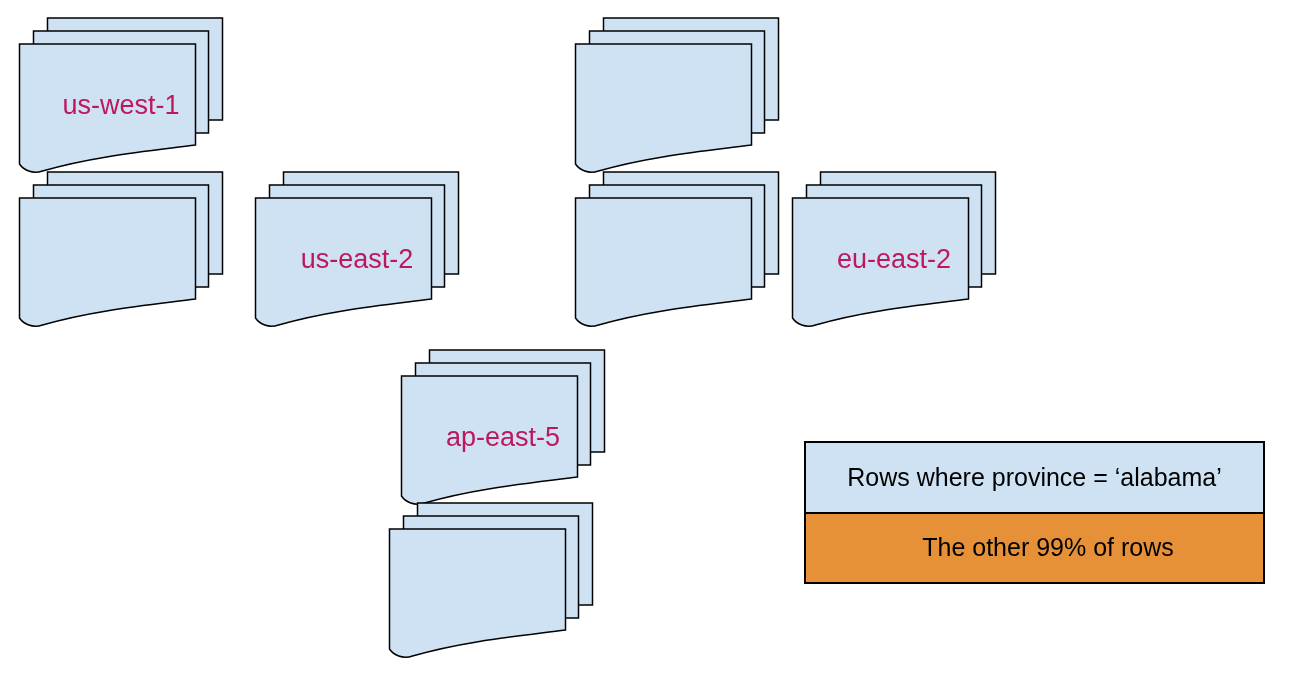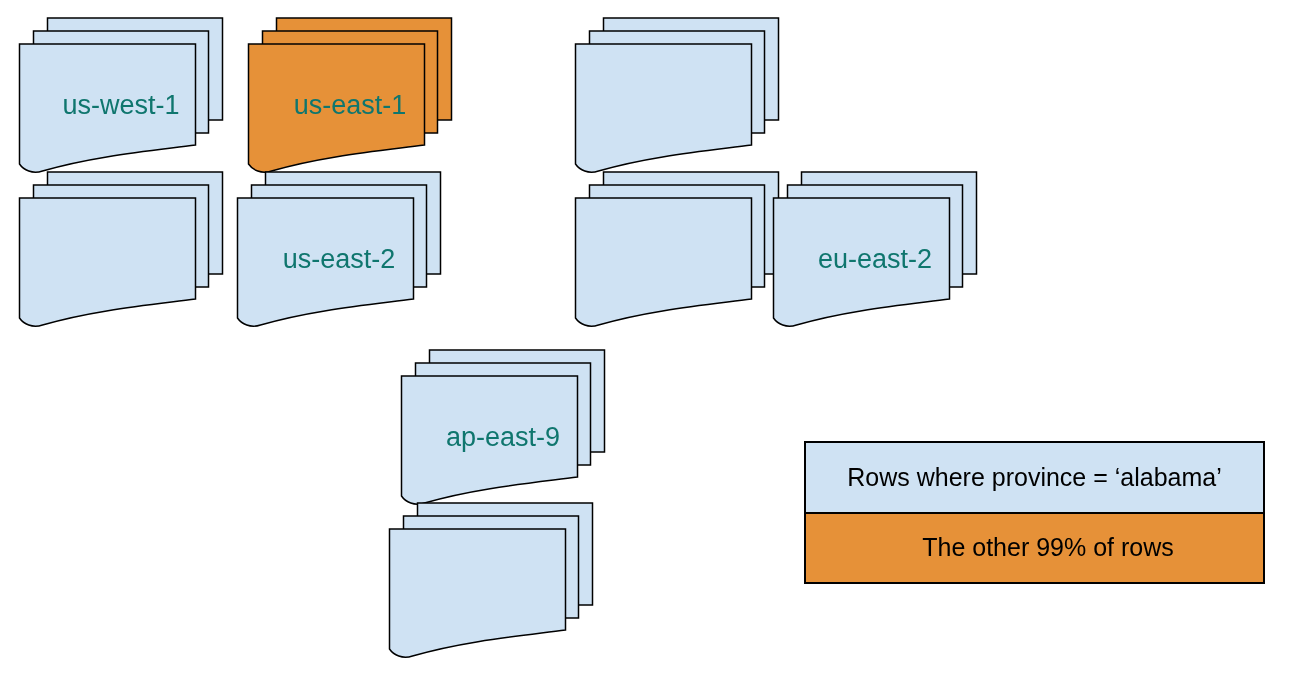--- a/index.html
+++ b/index.html
@@ -39,21 +39,21 @@
     position: absolute;
     left: 0;
     top: 27px;
     width: 100%;
     height: 122px;
     display: flex;
     align-items: center;
     justify-content: center;
     font-size: 27px;
     line-height: 1;
-    color: #0f766e;
+    color: #be185d;
     white-space: nowrap;
     pointer-events: none;
   }
   .legend {
     position: absolute;
     left: 804px;
     top: 441px;
     width: 461px;
     height: 143px;
     box-sizing: border-box;
@@ -86,79 +86,71 @@
 
   <div class="stack" style="left:18px;top:17px" data-variant="blue">
     <svg width="206" height="158" viewBox="0 0 206 158">
       <rect class="shape" x="29.5" y="1" width="175" height="102"></rect>
       <rect class="shape" x="15.5" y="14" width="175" height="102"></rect>
       <path class="shape" d="M1.5,27 H177.5 V128 C131.5,134 76.5,139 24.5,154 C14.5,157.5 5.5,153 1.5,147 Z"></path>
     </svg>
     <div class="stack-label">us-west-1</div>
   </div>
 
-  <div class="stack" style="left:247px;top:17px" data-variant="orange">
-    <svg width="206" height="158" viewBox="0 0 206 158">
-      <rect class="shape" x="29.5" y="1" width="175" height="102"></rect>
-      <rect class="shape" x="15.5" y="14" width="175" height="102"></rect>
-      <path class="shape" d="M1.5,27 H177.5 V128 C131.5,134 76.5,139 24.5,154 C14.5,157.5 5.5,153 1.5,147 Z"></path>
-    </svg>
-    <div class="stack-label">us-east-1</div>
-  </div>
 
   <div class="stack" style="left:574px;top:17px" data-variant="blue">
     <svg width="206" height="158" viewBox="0 0 206 158">
       <rect class="shape" x="29.5" y="1" width="175" height="102"></rect>
       <rect class="shape" x="15.5" y="14" width="175" height="102"></rect>
       <path class="shape" d="M1.5,27 H177.5 V128 C131.5,134 76.5,139 24.5,154 C14.5,157.5 5.5,153 1.5,147 Z"></path>
     </svg>
   </div>
 
 
   <div class="stack" style="left:18px;top:171px" data-variant="blue">
     <svg width="206" height="158" viewBox="0 0 206 158">
       <rect class="shape" x="29.5" y="1" width="175" height="102"></rect>
       <rect class="shape" x="15.5" y="14" width="175" height="102"></rect>
       <path class="shape" d="M1.5,27 H177.5 V128 C131.5,134 76.5,139 24.5,154 C14.5,157.5 5.5,153 1.5,147 Z"></path>
     </svg>
   </div>
 
-  <div class="stack" style="left:236px;top:171px" data-variant="blue">
+  <div class="stack" style="left:254px;top:171px" data-variant="blue">
     <svg width="206" height="158" viewBox="0 0 206 158">
       <rect class="shape" x="29.5" y="1" width="175" height="102"></rect>
       <rect class="shape" x="15.5" y="14" width="175" height="102"></rect>
       <path class="shape" d="M1.5,27 H177.5 V128 C131.5,134 76.5,139 24.5,154 C14.5,157.5 5.5,153 1.5,147 Z"></path>
     </svg>
     <div class="stack-label">us-east-2</div>
   </div>
 
   <div class="stack" style="left:574px;top:171px" data-variant="blue">
     <svg width="206" height="158" viewBox="0 0 206 158">
       <rect class="shape" x="29.5" y="1" width="175" height="102"></rect>
       <rect class="shape" x="15.5" y="14" width="175" height="102"></rect>
       <path class="shape" d="M1.5,27 H177.5 V128 C131.5,134 76.5,139 24.5,154 C14.5,157.5 5.5,153 1.5,147 Z"></path>
     </svg>
   </div>
 
-  <div class="stack" style="left:772px;top:171px" data-variant="blue">
+  <div class="stack" style="left:791px;top:171px" data-variant="blue">
     <svg width="206" height="158" viewBox="0 0 206 158">
       <rect class="shape" x="29.5" y="1" width="175" height="102"></rect>
       <rect class="shape" x="15.5" y="14" width="175" height="102"></rect>
       <path class="shape" d="M1.5,27 H177.5 V128 C131.5,134 76.5,139 24.5,154 C14.5,157.5 5.5,153 1.5,147 Z"></path>
     </svg>
     <div class="stack-label">eu-east-2</div>
   </div>
 
   <div class="stack" style="left:400px;top:349px" data-variant="blue">
     <svg width="206" height="158" viewBox="0 0 206 158">
       <rect class="shape" x="29.5" y="1" width="175" height="102"></rect>
       <rect class="shape" x="15.5" y="14" width="175" height="102"></rect>
       <path class="shape" d="M1.5,27 H177.5 V128 C131.5,134 76.5,139 24.5,154 C14.5,157.5 5.5,153 1.5,147 Z"></path>
     </svg>
-    <div class="stack-label">ap-east-9</div>
+    <div class="stack-label">ap-east-5</div>
   </div>
 
   <div class="stack" style="left:388px;top:502px" data-variant="blue">
     <svg width="206" height="158" viewBox="0 0 206 158">
       <rect class="shape" x="29.5" y="1" width="175" height="102"></rect>
       <rect class="shape" x="15.5" y="14" width="175" height="102"></rect>
       <path class="shape" d="M1.5,27 H177.5 V128 C131.5,134 76.5,139 24.5,154 C14.5,157.5 5.5,153 1.5,147 Z"></path>
     </svg>
   </div>
 

